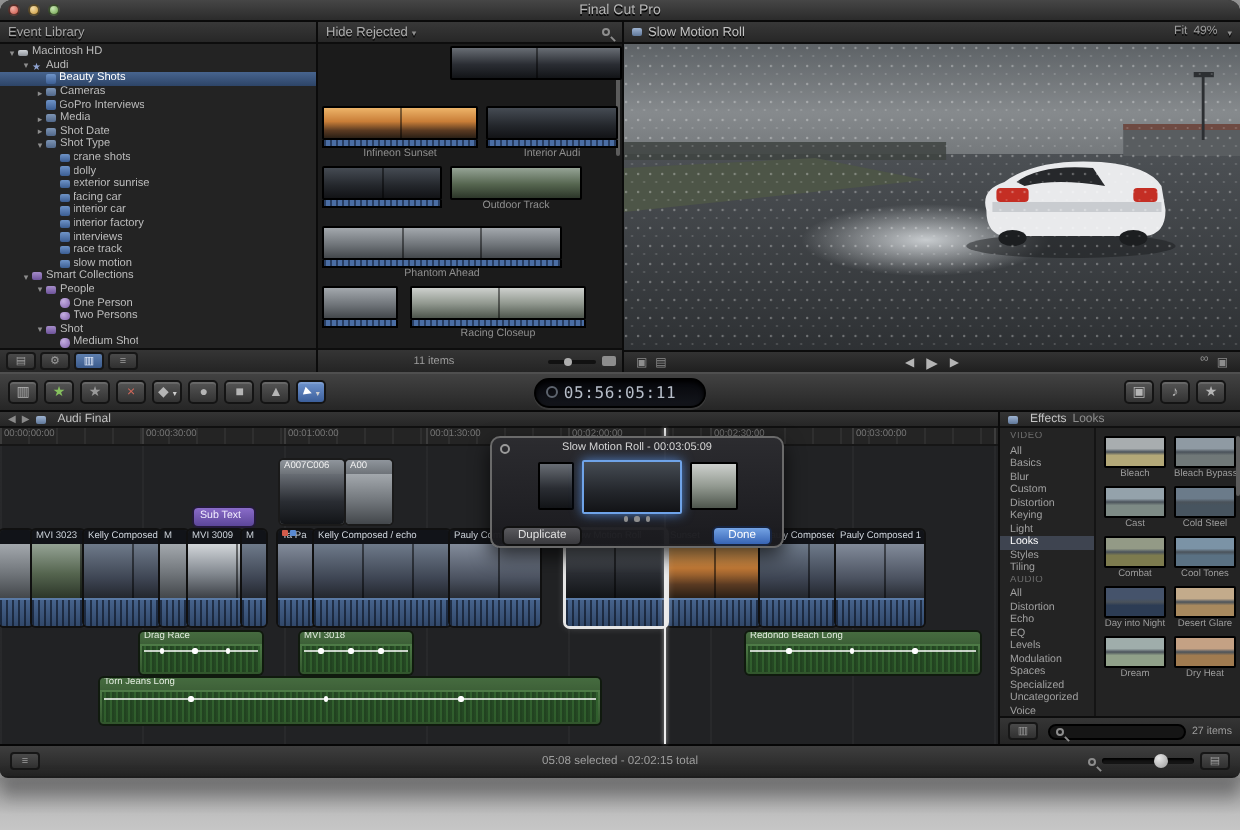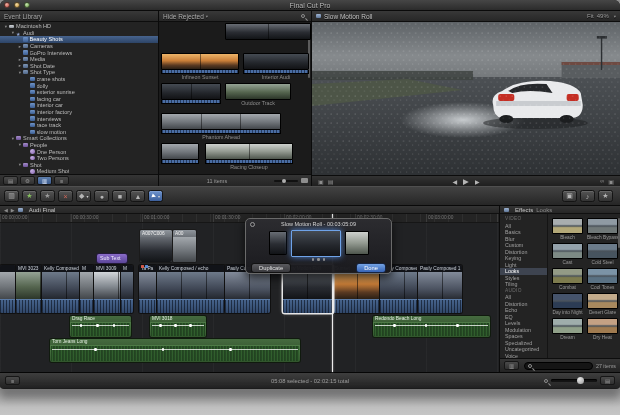--- a/index.html
+++ b/index.html
@@ -476,20 +476,24 @@
           <span>■</span>
         </span>
         <span class="tool-btn">
           <span>▲</span>
         </span>
         <span class="tool-btn active">
           <span class="cursor-arrow"></span>
           <span class="dd">▾</span>
         </span>
       </span>
+    <div id="timecode">
+      <span class="clock"></span>
+      <span id="timecode-text">05:56:05:11</span>
+    </div>
     <span id="toolbar-right">
         <span class="tool-btn">▣</span>
         <span class="tool-btn">♪</span>
         <span class="tool-btn">★</span>
       </span>
   </div>
 
   <div id="main">
 
     <div id="timeline-pane">

